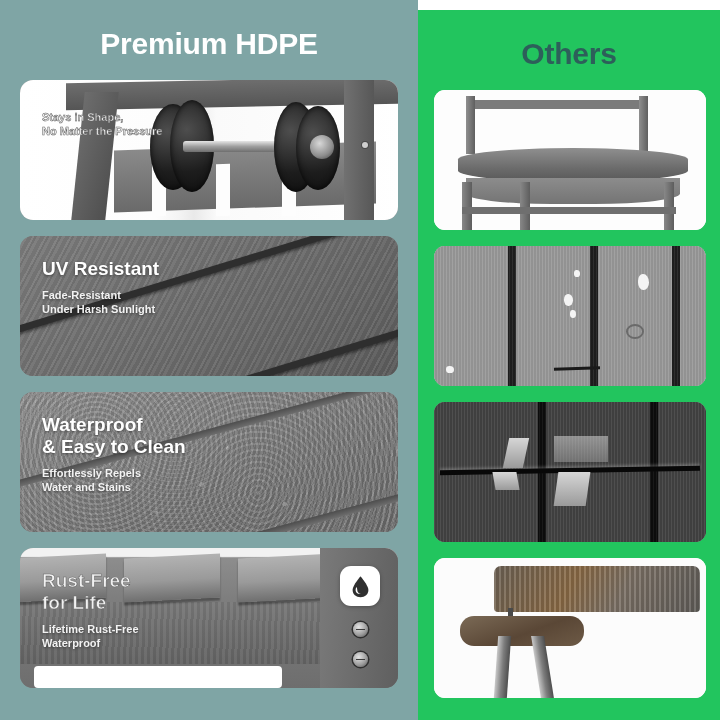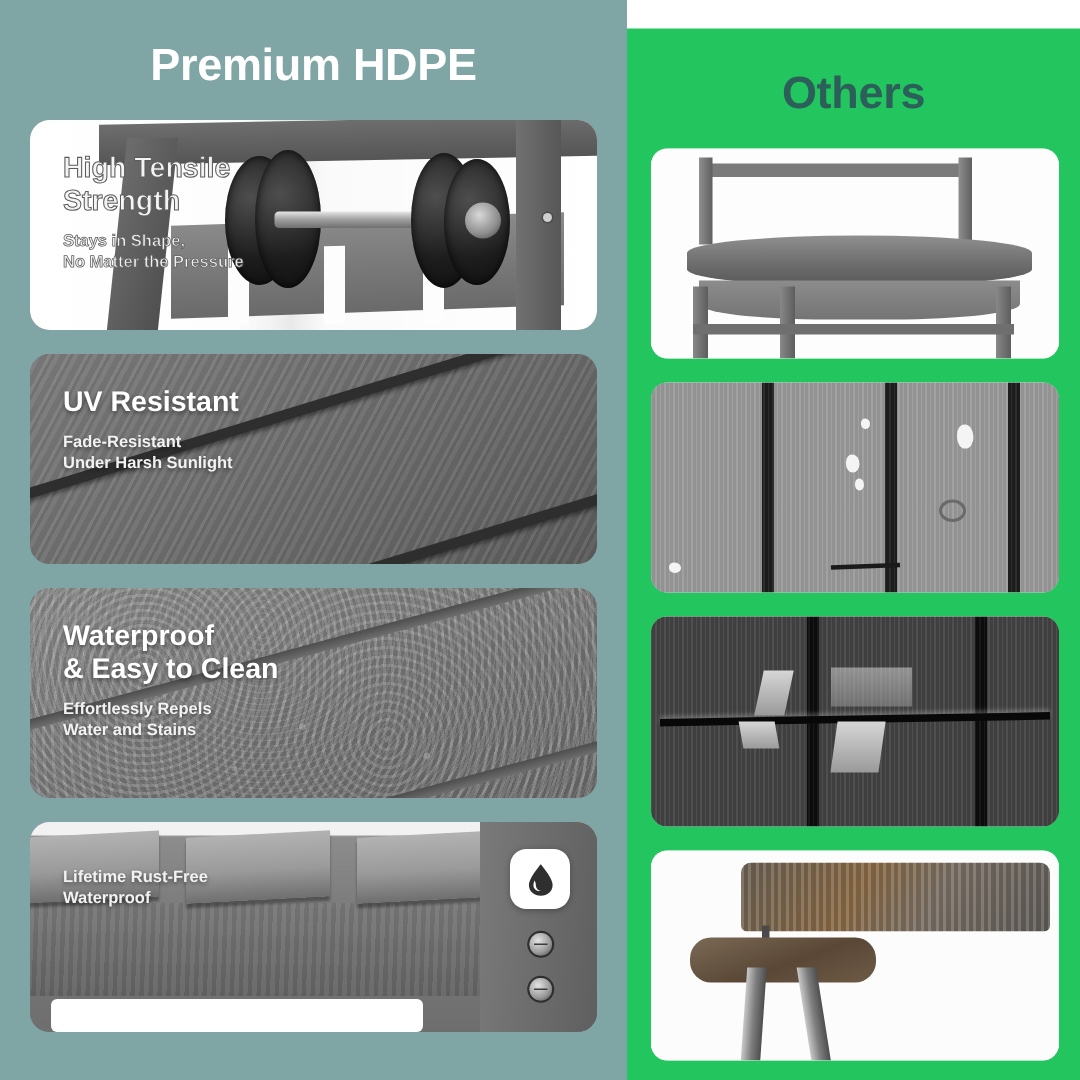--- a/index.html
+++ b/index.html
@@ -12,20 +12,21 @@
     font-family: "Liberation Sans", "DejaVu Sans", sans-serif;
     -webkit-font-smoothing: antialiased;
   }
 
   .infographic {
     position: relative;
     width: 720px;
     height: 720px;
     overflow: hidden;
     display: flex;
+    align-items: center;
   }
 
   
   .panel-left {
     position: relative;
     width: 418px;
     height: 720px;
     background: #7fa5a5;
     flex: 0 0 418px;
   }
@@ -489,22 +490,20 @@
           <div class="slat s3"></div>
           <div class="plate pl-a"></div>
           <div class="plate pl-b"></div>
           <div class="bar"></div>
           <div class="plate pl-c"></div>
           <div class="plate pl-d"></div>
           <div class="hub"></div>
           <div class="post"></div>
         </div>
         <div class="card-text">
-          <p class="card-title">High Tensile
-Strength</p>
           <p class="card-sub">Stays in Shape,
 No Matter the Pressure</p>
         </div>
       </div>
 
       <div class="feature-card card-3">
         <div class="photo-grain">
           <div class="gap a"></div>
           <div class="gap b"></div>
         </div>
@@ -540,20 +539,22 @@
         </div>
         <div class="badge-drop">
           <svg width="19" height="23" viewBox="0 0 19 23">
             <path d="M9.5 1.2 C9.5 1.2 1.6 10.3 1.6 15.0 C1.6 19.3 5.1 22.2 9.5 22.2 C13.9 22.2 17.4 19.3 17.4 15.0 C17.4 10.3 9.5 1.2 9.5 1.2 Z" fill="#2f2f2f"></path>
             <path d="M6.2 14.6 C6.2 17.0 7.6 18.6 9.8 19.0 C7.0 19.4 4.6 17.8 4.6 15.2 C4.6 13.6 5.4 12.0 5.4 12.0 C5.4 12.0 6.2 13.2 6.2 14.6 Z" fill="#ffffff"></path>
           </svg>
         </div>
         <div class="screw sc1"></div>
         <div class="screw sc2"></div>
         <div class="card-text">
+          <p class="card-title">Rust-Free
+for Life</p>
           <p class="card-sub">Lifetime Rust-Free
 Waterproof</p>
         </div>
       </div>
 
     </div>
   </div>
 
   <div class="panel-right">
 

